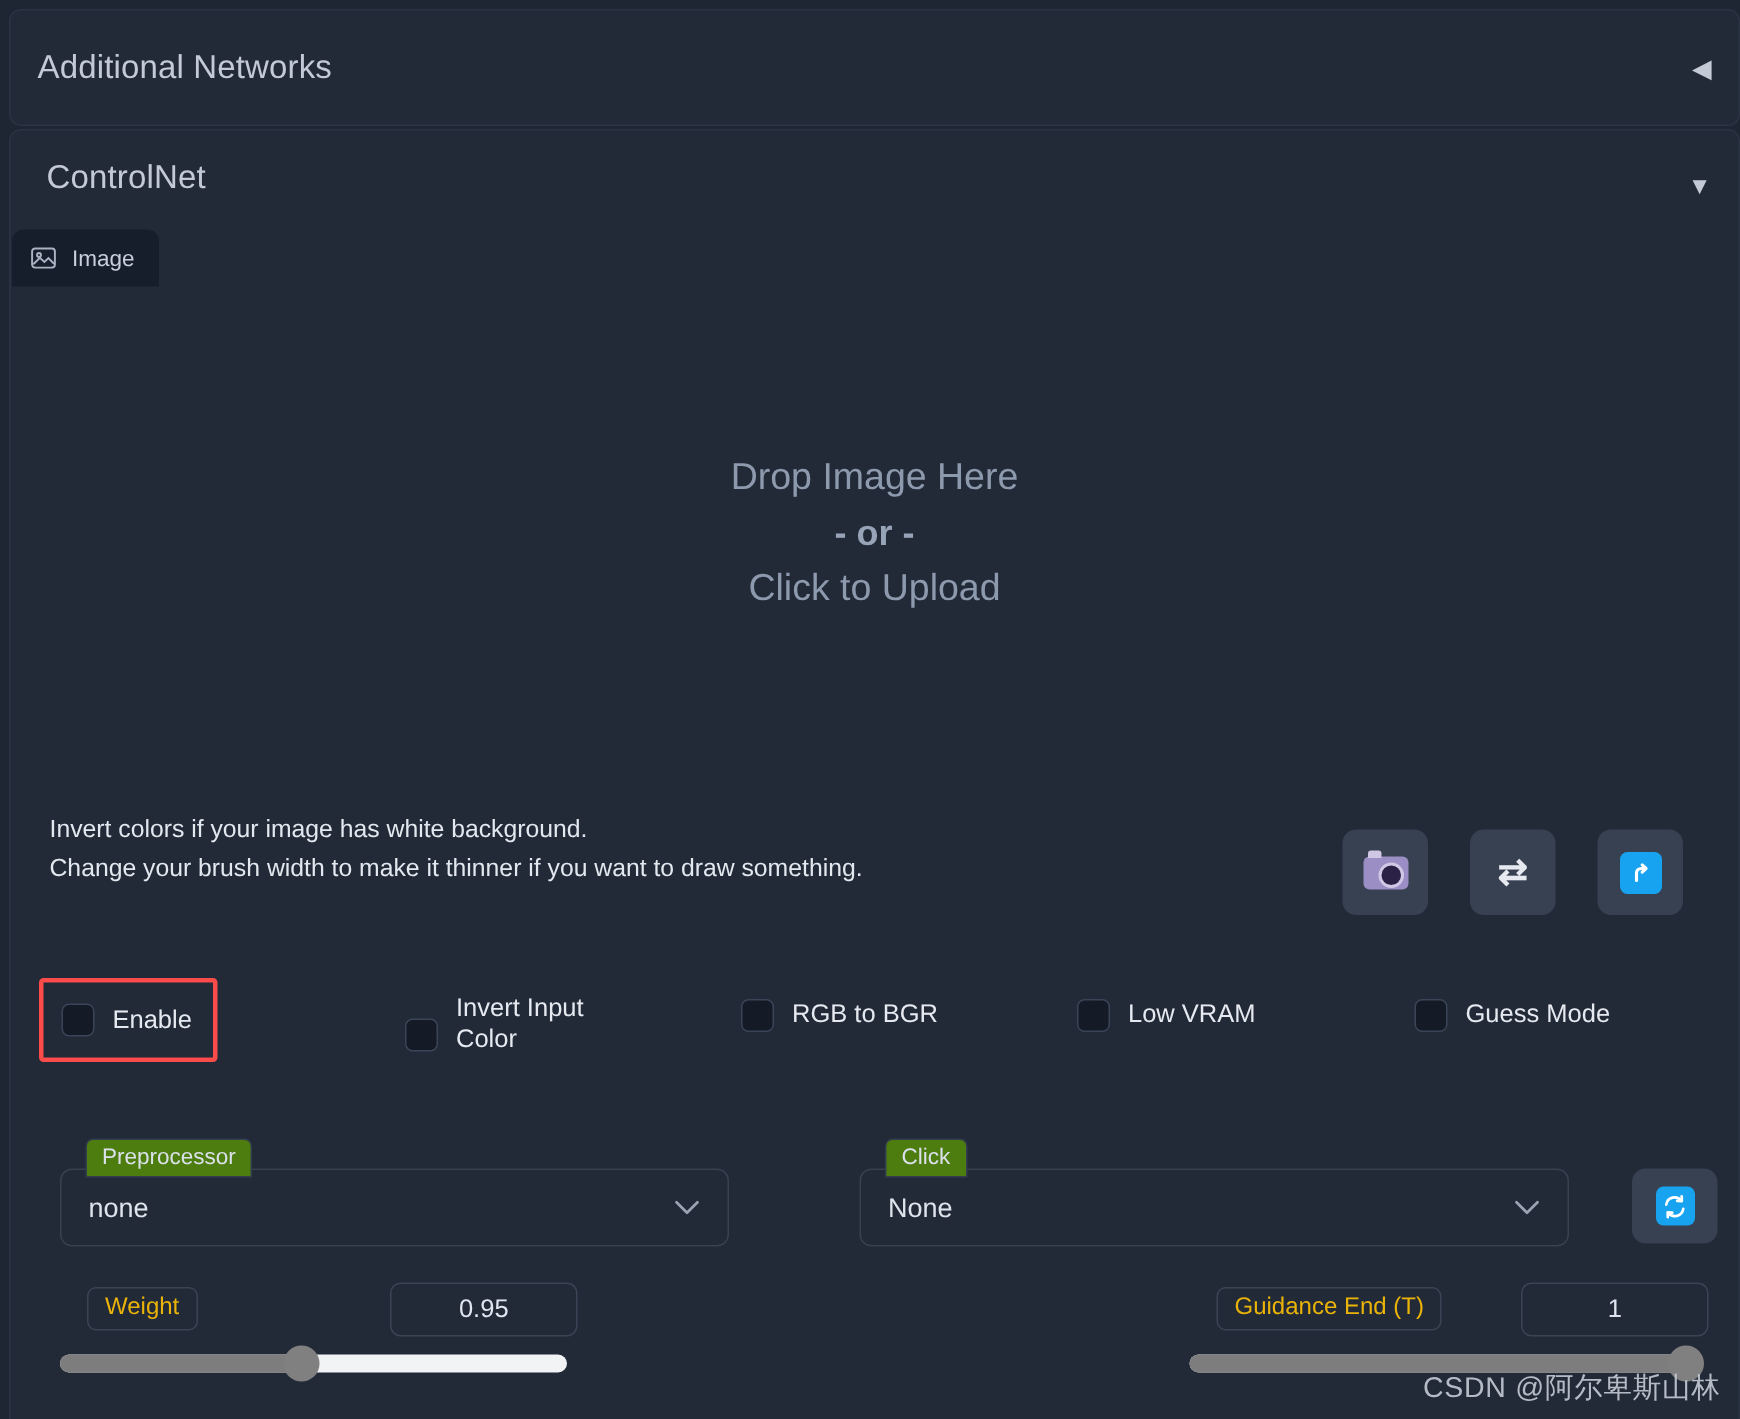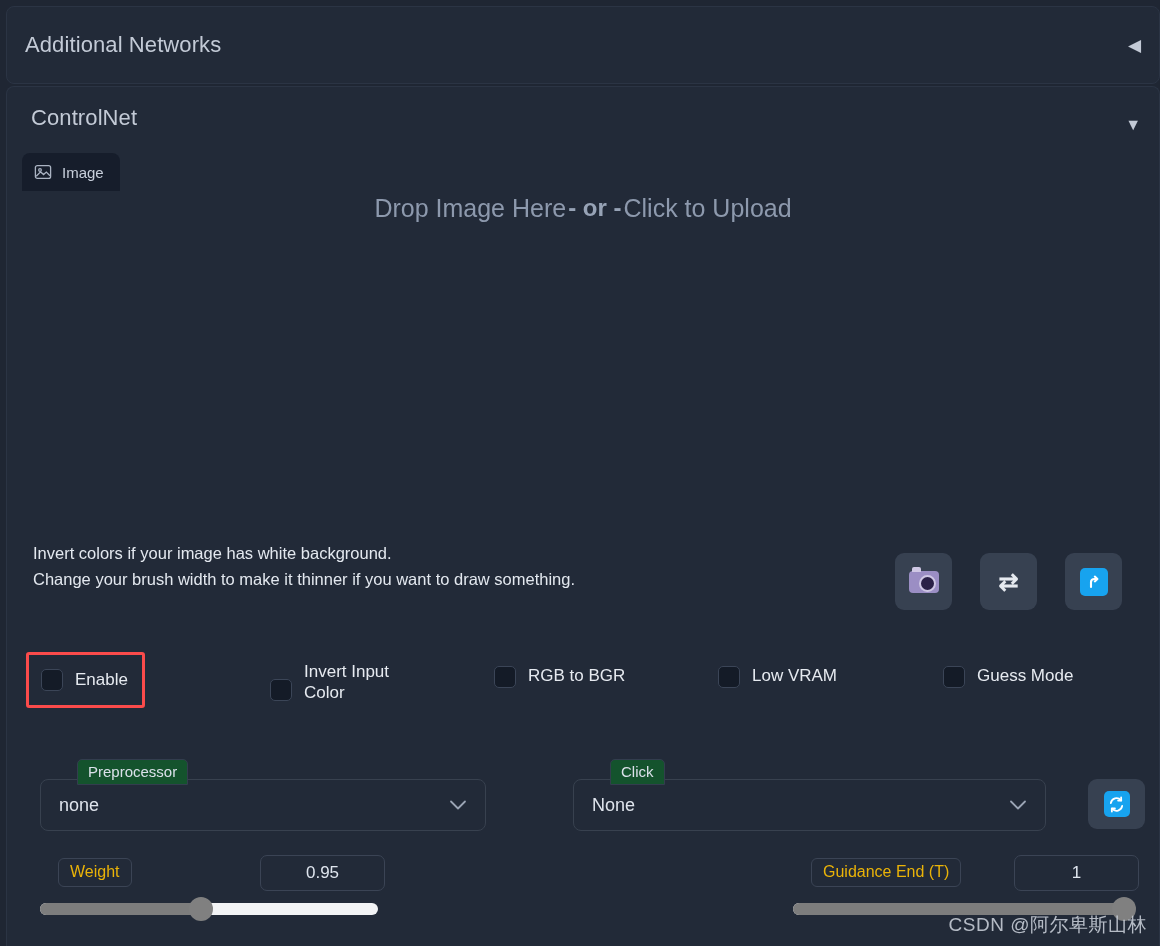--- a/index.html
+++ b/index.html
@@ -70,21 +70,21 @@
     line-height: 1;
     user-select: none;
   }
 
   .arrow-left { top: 30px; }
   .arrow-down { top: 30px; font-size: 16px; }
 
   
   .tab-strip {
     position: absolute;
-    left: 22px;
+    left: 8px;
     top: 153px;
   }
 
   .tab-image {
     display: inline-flex;
     align-items: center;
     gap: 10px;
     height: 38px;
     padding: 0 16px 0 12px;
     background: #161d2b;
@@ -96,22 +96,22 @@
   .tab-image svg { display: block; }
 
   
   .dropzone {
     position: absolute;
     left: 22px;
     top: 191px;
     width: 1122px;
     height: 330px;
     display: flex;
-    flex-direction: row;
-    align-items: flex-start;
+    flex-direction: column;
+    align-items: center;
     justify-content: center;
     gap: 2px;
   }
 
   .drop-line {
     font-size: 25px;
     color: #8d99ad;
     line-height: 1.42;
     font-weight: 400;
   }
@@ -240,29 +240,28 @@
 
   
   .field {
     position: absolute;
   }
 
   .field-label {
     position: absolute;
     top: -20px;
     left: 17px;
-    background: #14532d;
+    background: #4d7c0f;
     border: 1px solid #333d4e;
     border-radius: 5px 5px 0 0;
     padding: 3px 10px 4px;
     font-size: 15px;
     color: #dbe1ea;
     white-space: nowrap;
     z-index: 2;
-    margin-left: 20px;
   }
 
   .select {
     position: relative;
     height: 52px;
     background: #222a38;
     border: 1px solid #38414f;
     border-radius: 8px;
     display: flex;
     align-items: center;

